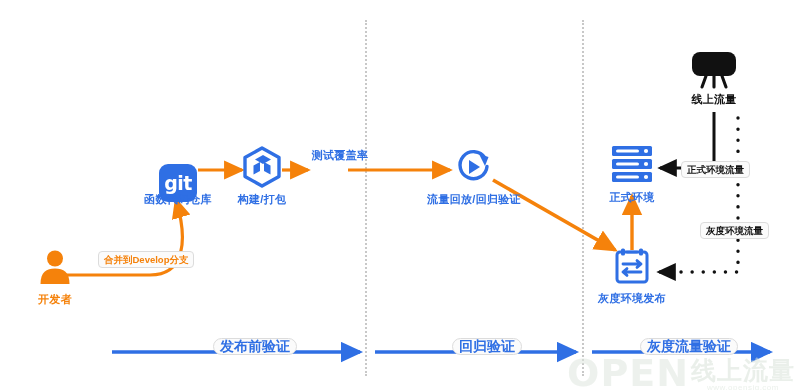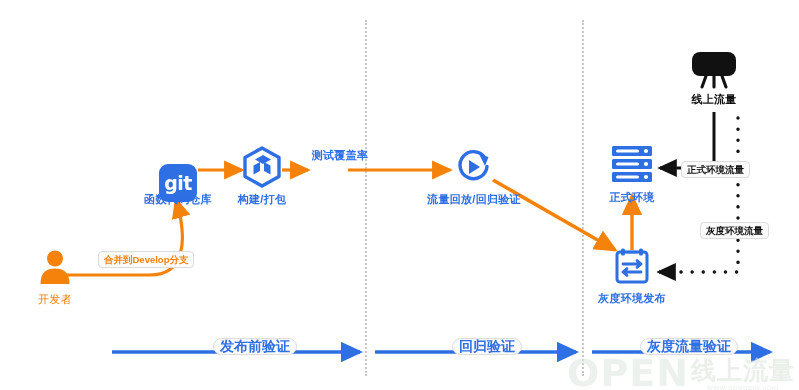--- a/index.html
+++ b/index.html
@@ -20,21 +20,21 @@
     border-left:2px dotted #c8c8c8;
   }
 
   
   .node{position:absolute;text-align:center;}
   .node .label{
     font-size:11px;color:#2f6fe4;white-space:nowrap;
     margin-top:3px;letter-spacing:.3px;font-weight:bold;
   }
   .node.dark .label{color:#111;font-weight:bold;font-family:Liberation Mono, monospace;}
-  .node.orange .label{color:#f5820b;font-weight:normal;text-align:center;}
+  .node.orange .label{color:#f5820b;font-weight:bold;text-align:center;}
   .icon-wrap{display:flex;align-items:center;justify-content:center;height:44px;}
 
   
   .git-tile{
     width:38px;height:38px;border-radius:9px;background:#2f6fe4;
     color:#fff;font-size:19px;font-weight:bold;line-height:38px;
     text-align:center;font-family:"DejaVu Sans",sans-serif;
     letter-spacing:-.5px;
     margin-top:32px;
   }

